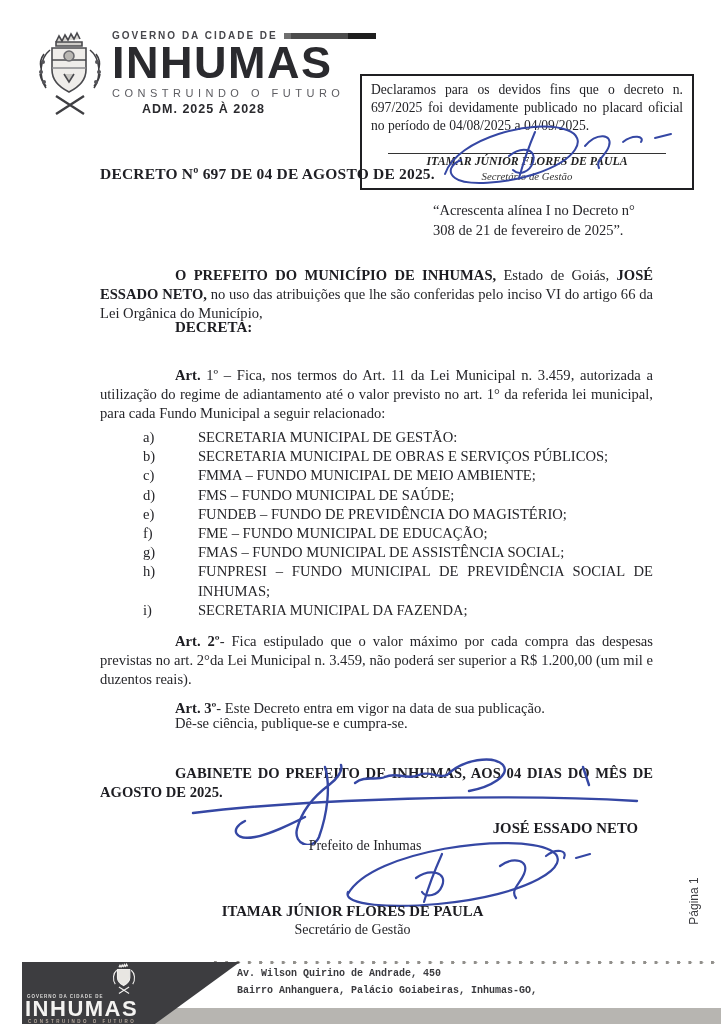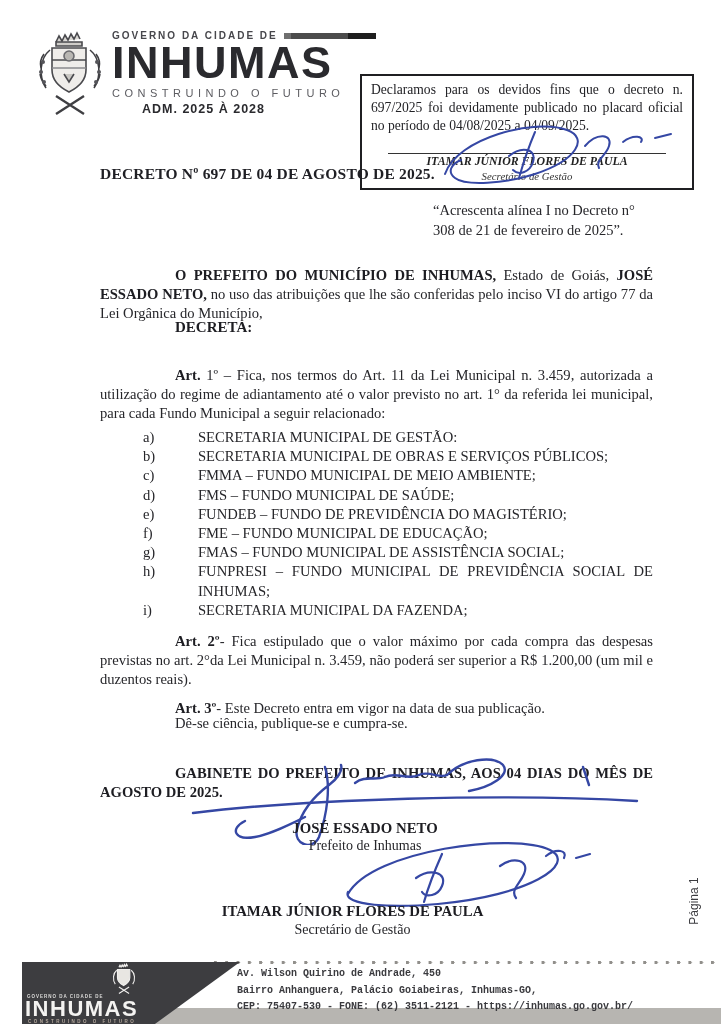--- a/index.html
+++ b/index.html
@@ -121,21 +121,21 @@
     </svg>
   </div>
 
   <div class="doc-title">DECRETO Nº 697 DE 04 DE AGOSTO DE 2025.</div>
 
   <div class="epigraph">
     <div>“Acrescenta alínea I no Decreto n°</div>
     <div>308 de 21 de fevereiro de 2025”.</div>
   </div>
 
-  <p class="para" style="top:251px;"><b>O PREFEITO DO MUNICÍPIO DE INHUMAS,</b><span> Estado de Goiás, </span><b>JOSÉ ESSADO NETO,</b><span> no uso das atribuições que lhe são conferidas pelo inciso VI do artigo 77 da Lei Orgânica do Município,</span></p>
+  <p class="para" style="top:251px;"><b>O PREFEITO DO MUNICÍPIO DE INHUMAS,</b><span> Estado de Goiás, </span><b>JOSÉ ESSADO NETO,</b><span> no uso das atribuições que lhe são conferidas pelo inciso VI do artigo 66 da Lei Orgânica do Município,</span></p>
 
   <div class="decreta">DECRETA:</div>
 
   <p class="para" style="top:351px;"><b>Art.</b><span> 1º – Fica, nos termos do Art. 11 da Lei Municipal n. 3.459, autorizada a utilização do regime de adiantamento até o valor previsto no art. 1° da referida lei municipal, para cada Fundo Municipal a seguir relacionado:</span></p>
 
   <div class="list">
     <div class="list-item">
         <span class="list-letter">a)</span>
         <span class="list-text">SECRETARIA MUNICIPAL DE GESTÃO:</span>
       </div>
@@ -185,21 +185,21 @@
     <g stroke-width="2.4">
       <path d="M8 56 C 120 42, 320 36, 452 44"></path>
       <path d="M140 10 C 146 30, 142 58, 134 80 C 128 94, 108 88, 112 72 C 116 56, 128 40, 144 28 C 152 22, 158 14, 156 8"></path>
       <path d="M60 64 C 44 72, 50 84, 70 80 C 86 77, 104 68, 120 60"></path>
       <path d="M170 26 C 180 18, 190 24, 200 20 C 212 14, 222 24, 234 18 C 244 13, 254 22, 262 18"></path>
       <path d="M262 18 C 278 2, 308 -2, 318 8 C 326 18, 306 30, 284 34"></path>
       <path d="M398 10 L 404 28"></path>
     </g>
   </svg>
 
-  <div class="sign-name" style="left:100px;top:820px;width:530px;">JOSÉ ESSADO NETO</div>
+  <div class="sign-name" style="left:108px;top:820px;width:530px;text-align:right;">JOSÉ ESSADO NETO</div>
   <div class="sign-role" style="left:100px;top:838px;width:530px;">Prefeito de Inhumas</div>
 
   <svg class="sig" style="left:318px;top:836px;" width="280" height="76" viewBox="0 0 280 76">
     <g stroke-width="2.2">
       <path d="M30 58 C 54 14, 196 -4, 232 14 C 260 28, 210 60, 120 68 C 76 72, 24 70, 30 56"></path>
       <path d="M124 18 C 116 36, 110 52, 106 66"></path>
       <path d="M98 42 C 112 32, 130 36, 124 50 C 120 60, 108 62, 104 56"></path>
       <path d="M182 30 C 196 20, 212 24, 206 38 C 202 48, 192 54, 198 62"></path>
       <path d="M228 20 C 238 12, 250 14, 246 22"></path>
       <path d="M258 22 L 272 18"></path>
@@ -223,17 +223,16 @@
           <path d="M22 66 L50 84 M50 66 L22 84"></path>
         </g>
       </svg>
       <div class="f-tiny">GOVERNO DA CIDADE DE</div>
       <div class="f-name">INHUMAS</div>
       <div class="f-slogan">CONSTRUINDO  O  FUTURO</div>
     </div>
     <div class="footer-address">
       <div>Av. Wilson Quirino de Andrade, 450</div>
       <div>Bairro Anhanguera, Palácio Goiabeiras,  Inhumas-GO,</div>
-      <div>CEP: 75407-530 - FONE: (62) 3511-2121 - https://inhumas.go.gov.br/</div>
     </div>
   </div>
 
 </div>
 
 </body></html>

